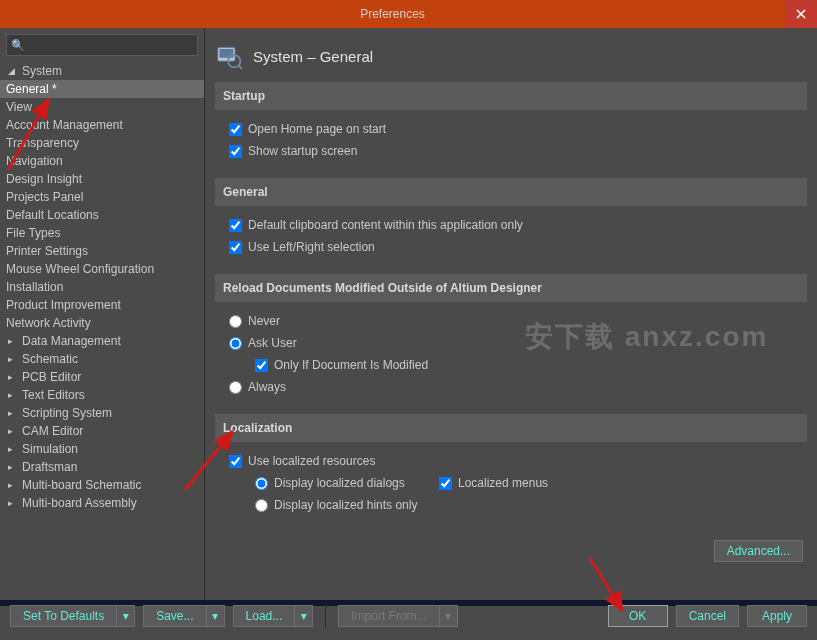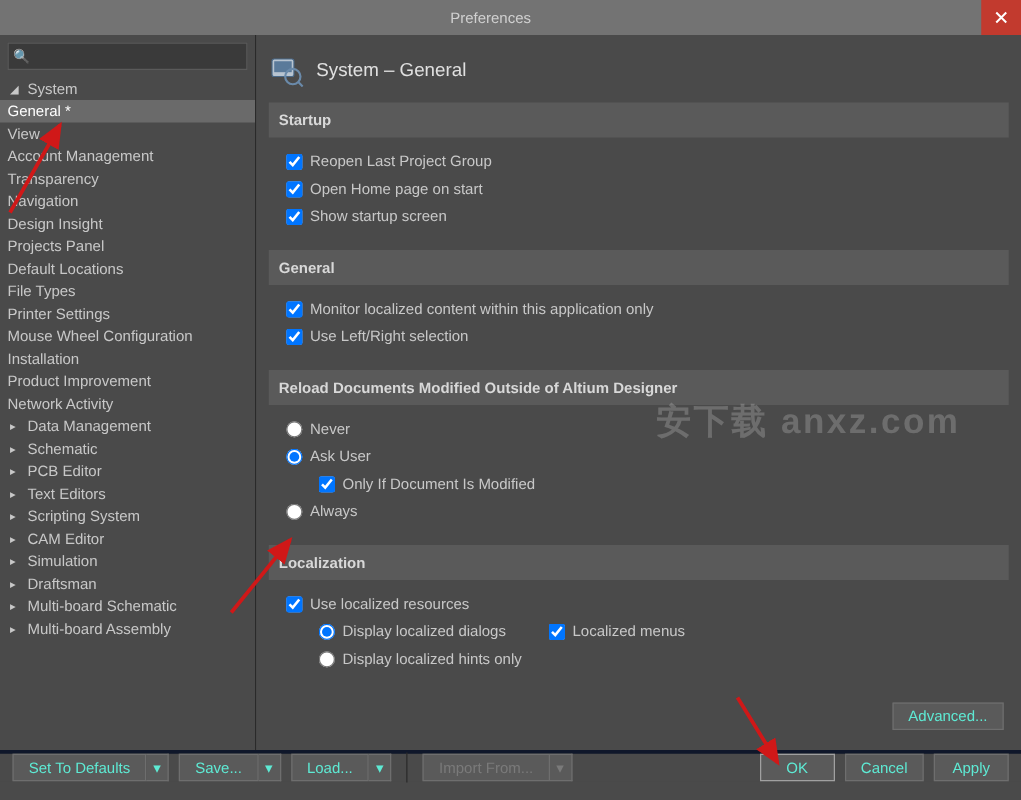--- a/index.html
+++ b/index.html
@@ -1,18 +1,18 @@
 <!DOCTYPE html>
 <html><head>
 <meta charset="utf-8">
 <style>
 * { box-sizing: border-box; margin: 0; padding: 0; font-family: "Segoe UI", Tahoma, sans-serif; }
 body { background: #4a4a4a; width: 817px; height: 640px; overflow: hidden; color: #c8c8c8; font-size: 12px; }
 
-.titlebar { height: 28px; background: #737373; display: flex; align-items: center; position: relative; }
+.titlebar { height: 28px; background: #c2410c; display: flex; align-items: center; position: relative; }
 .titlebar .title { flex: 1; text-align: center; font-size: 12px; color: #d0d0d0; }
 .close-btn { width: 32px; height: 28px; background: #c23a2e; display: flex; align-items: center; justify-content: center; cursor: pointer; }
 .close-btn svg { width: 10px; height: 10px; }
 
 .content { display: flex; height: 572px; }
 
 .sidebar { width: 205px; background: #4a4a4a; border-right: 1px solid #2a2a2a; display: flex; flex-direction: column; }
 .search-box { margin: 6px 6px 4px 6px; height: 22px; background: #3a3a3a; border: 1px solid #5a5a5a; display: flex; align-items: center; padding: 0 4px; }
 .search-box .icon { color: #aaa; font-size: 11px; margin-right: 4px; }
 .search-box input { flex: 1; background: transparent; border: none; outline: none; color: #ccc; font-size: 12px; }
@@ -38,21 +38,21 @@
 .chk, .rad { width: 13px; height: 13px; cursor: pointer; }
 .option-row label { color: #c8c8c8; cursor: pointer; }
 .two-col { display: flex; }
 .two-col .col1 { width: 210px; }
 
 .advanced-row { display: flex; justify-content: flex-end; padding: 8px 4px 0 0; }
 .btn { height: 22px; padding: 0 12px; background: #5a5a5a; border: 1px solid #6e6e6e; color: #5eead4; font-size: 12px; cursor: pointer; display: inline-flex; align-items: center; }
 .btn.default { border: 1px solid #a0a0a0; }
 .btn.disabled { color: #7a7a7a; cursor: default; }
 
-.footer { height: 25px; border-top: 3px solid #0f172a; display: flex; align-items: center; padding: 0 10px; gap: 8px; background: #4a4a4a; }
+.footer { height: 25px; border-top: 6px solid #0f172a; display: flex; align-items: center; padding: 0 10px; gap: 8px; background: #4a4a4a; }
 .footer .spacer { flex: 1; }
 .footer .btn { min-width: 60px; justify-content: center; }
 .footer .split { display: flex; }
 .footer .split .btn.drop-only { min-width: 18px; padding: 0; border-left: none; }
 .footer .vdiv { width: 1px; height: 24px; background: #2a2a2a; margin: 0 4px; }
 
 .arrow { position: absolute; pointer-events: none; }
 
 .watermark { position: absolute; left: 320px; top: 290px; font-size: 28px; color: rgba(200,200,200,0.28); font-weight: bold; letter-spacing: 2px; pointer-events: none; }
 </style>
@@ -173,39 +173,35 @@
         <line x1="27" y1="27" x2="31" y2="31" stroke="#6a8aaa" stroke-width="2"></line>
       </svg>
       <div class="htitle">System – General</div>
     </div>
 
     <div class="section">
       <div class="section-header">Startup</div>
       <div class="section-body">
         <div class="option-row">
             <input type="checkbox" class="chk" checked="" style="">
-            <label>Reopen Last Project Group</label>
-          </div>
-        <div class="option-row">
-            <input type="checkbox" class="chk" checked="" style="">
             <label>Open Home page on start</label>
           </div>
         <div class="option-row">
             <input type="checkbox" class="chk" checked="" style="">
             <label>Show startup screen</label>
           </div>
       </div>
     </div>
 
     <div class="section">
       <div class="section-header">General</div>
       <div class="section-body">
         <div class="option-row">
             <input type="checkbox" class="chk" checked="" style="">
-            <label>Monitor localized content within this application only</label>
+            <label>Default clipboard content within this application only</label>
           </div>
         <div class="option-row">
             <input type="checkbox" class="chk" checked="" style="">
             <label>Use Left/Right selection</label>
           </div>
       </div>
     </div>
 
     <div class="section">
       <div class="section-header">Reload Documents Modified Outside of Altium Designer</div>

